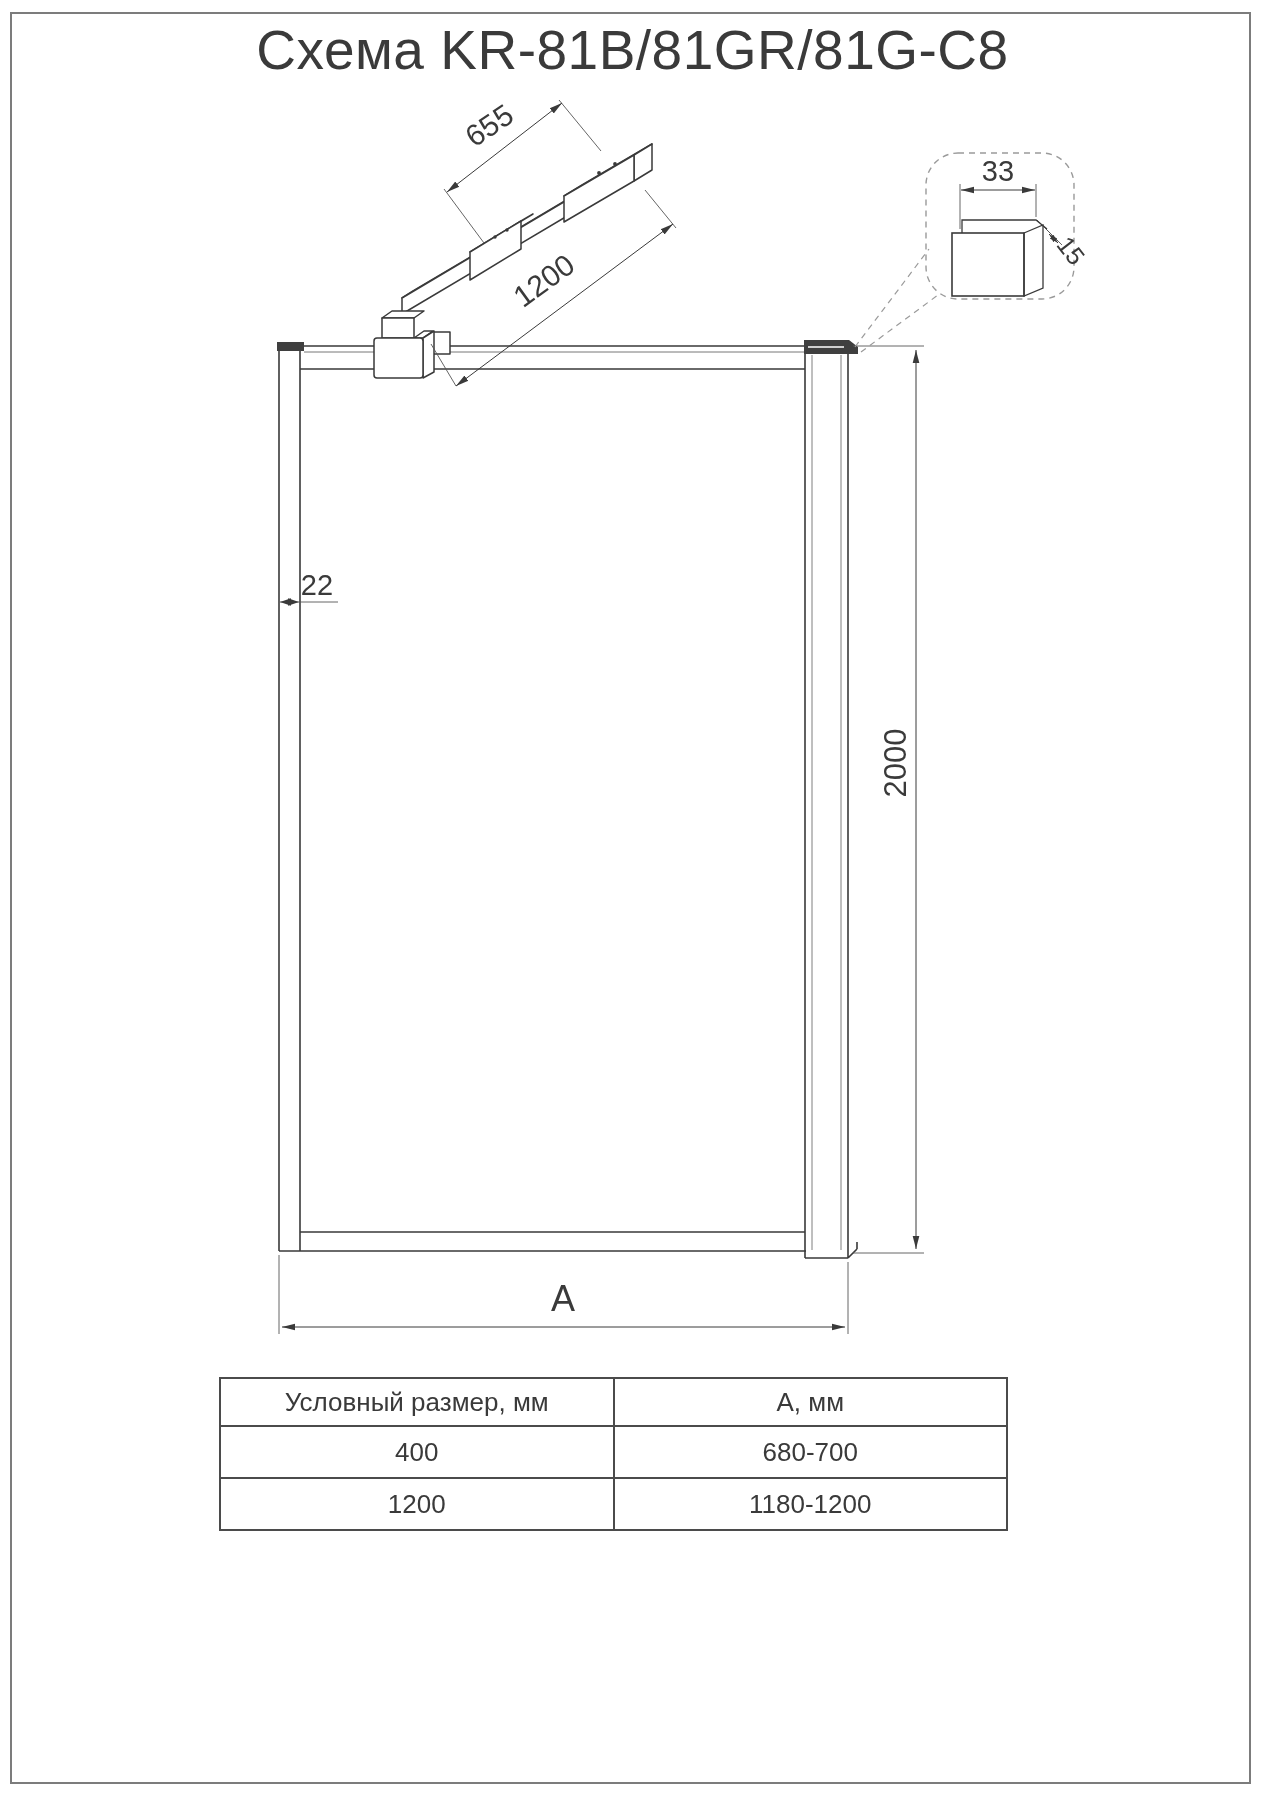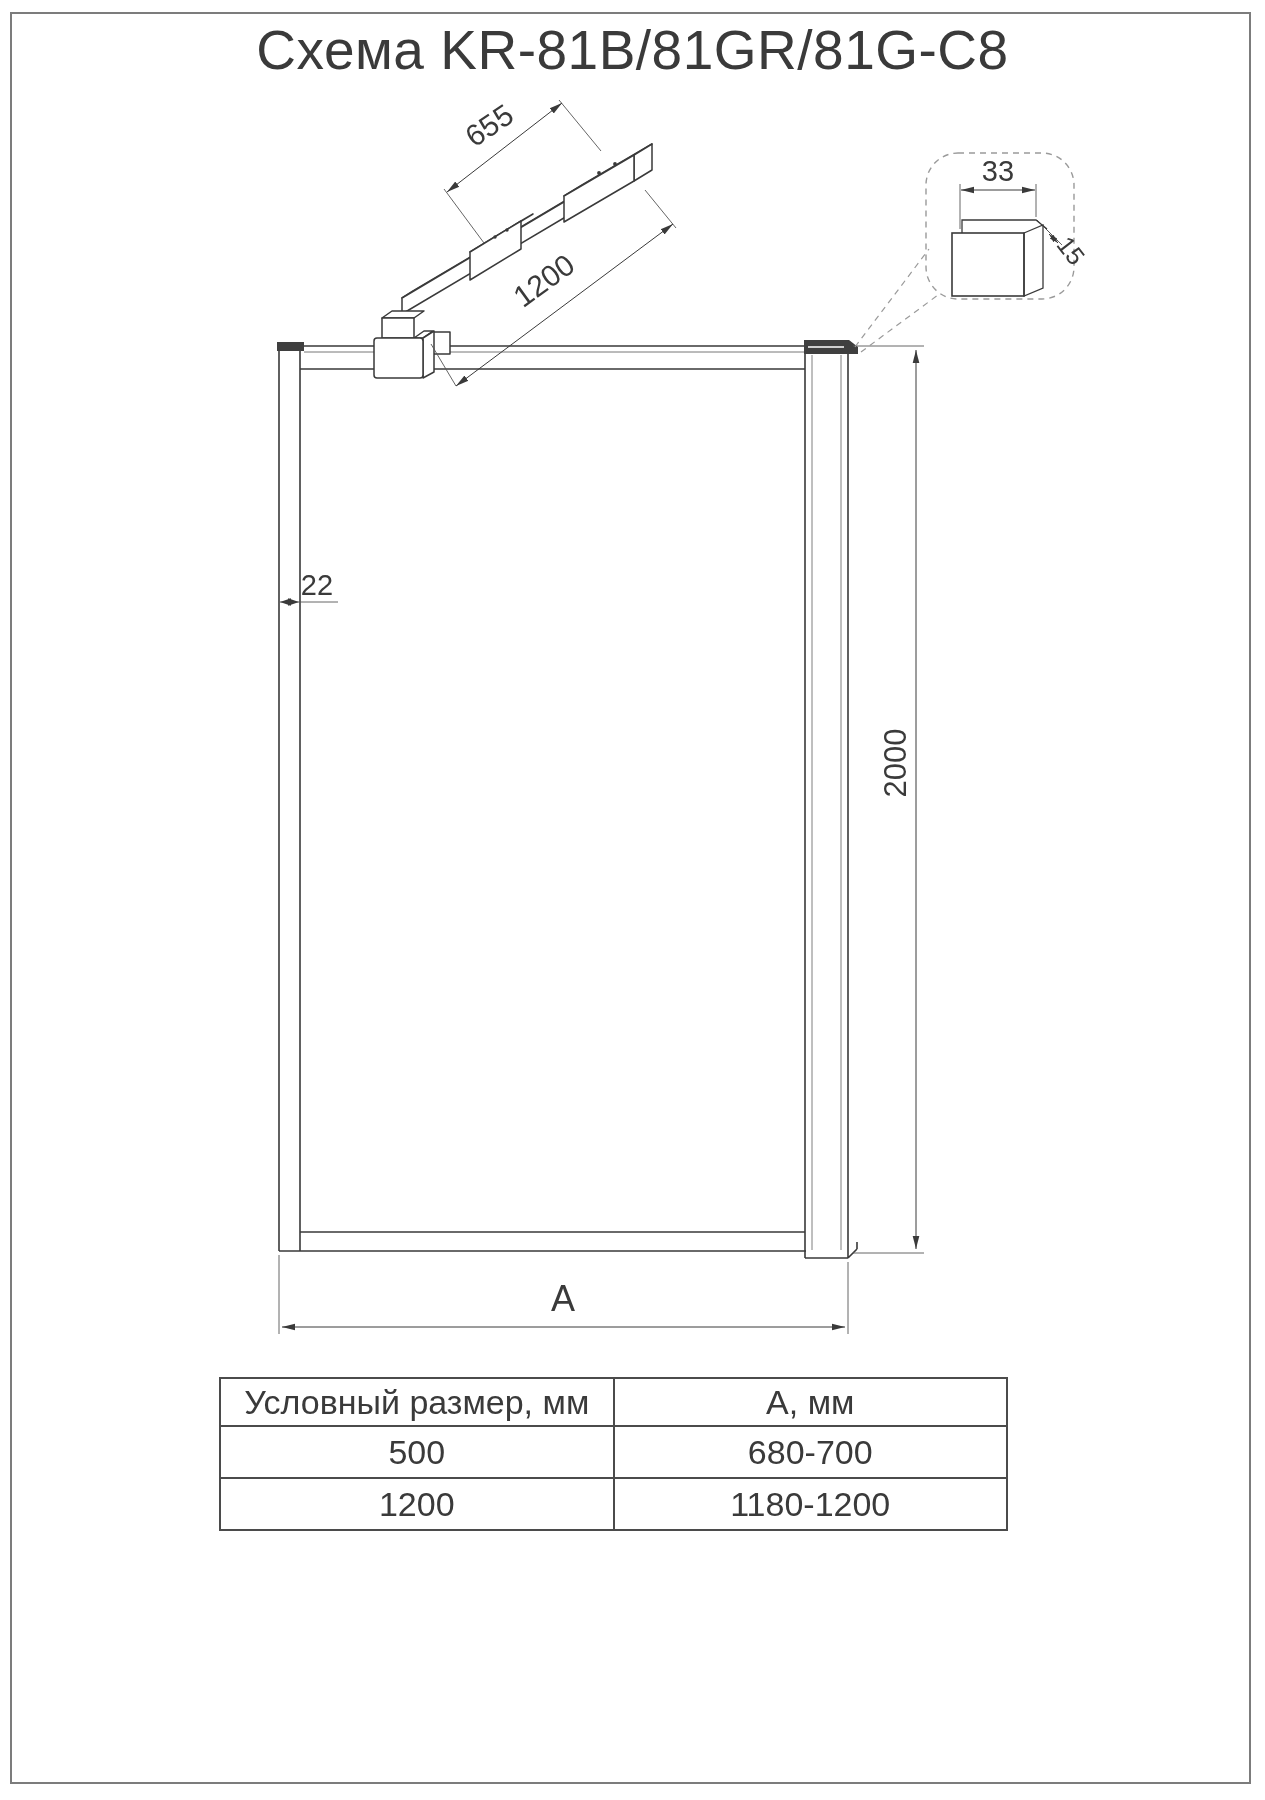--- a/index.html
+++ b/index.html
@@ -16,21 +16,21 @@
     text-align:center;font-size:55px;font-weight:400;color:#3a3a3a;
     letter-spacing:0.5px;margin:0;
   }
   .drawing{position:absolute;left:0;top:0;width:1265px;height:1800px;}
   .drawing text{
     font-family:"Liberation Sans",sans-serif;fill:#3a3a3a;stroke:none;
   }
   .size-table{
     position:absolute;left:219px;top:1377px;width:789px;
     border-collapse:collapse;table-layout:fixed;
-    font-size:34px;color:#3a3a3a;
+    font-size:26px;color:#3a3a3a;
   }
   .size-table th,.size-table td{
     border:2px solid #4b4b4b;text-align:center;vertical-align:middle;
     font-weight:400;padding:0;
   }
   .size-table th{height:46px;}
   .size-table td{height:50px;}
 </style>
 </head>
 <body>
@@ -127,21 +127,21 @@
 
 <table class="size-table">
   <thead>
     <tr>
       <th>Условный размер, мм</th>
       <th>А, мм</th>
     </tr>
   </thead>
   <tbody>
     <tr>
-      <td>500</td>
+      <td>400</td>
       <td>680-700</td>
     </tr>
     <tr>
       <td>1200</td>
       <td>1180-1200</td>
     </tr>
   </tbody>
 </table>
 
 </body></html>

